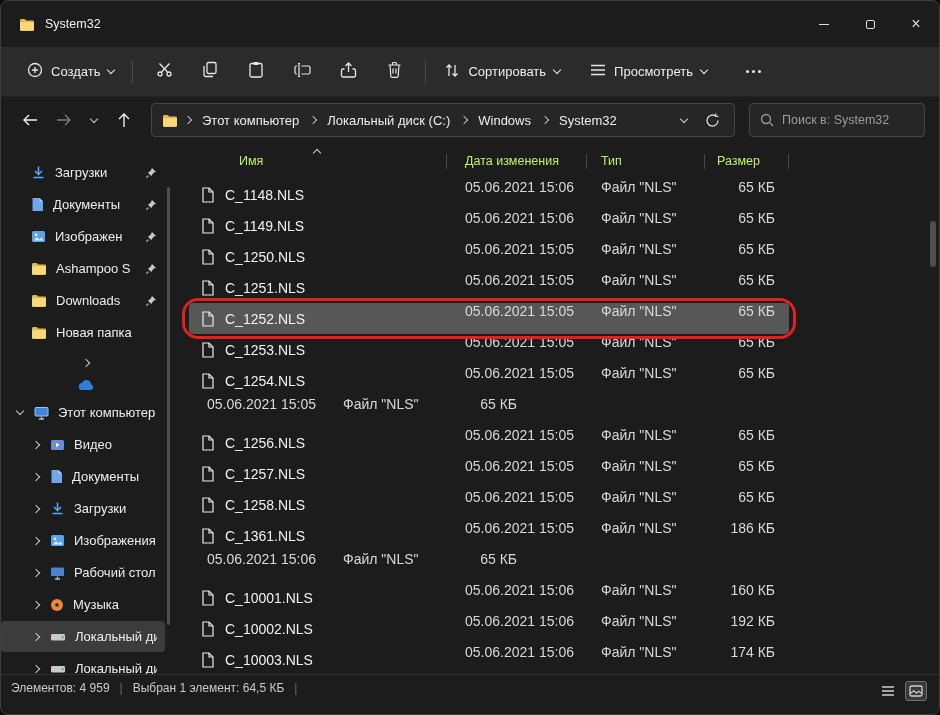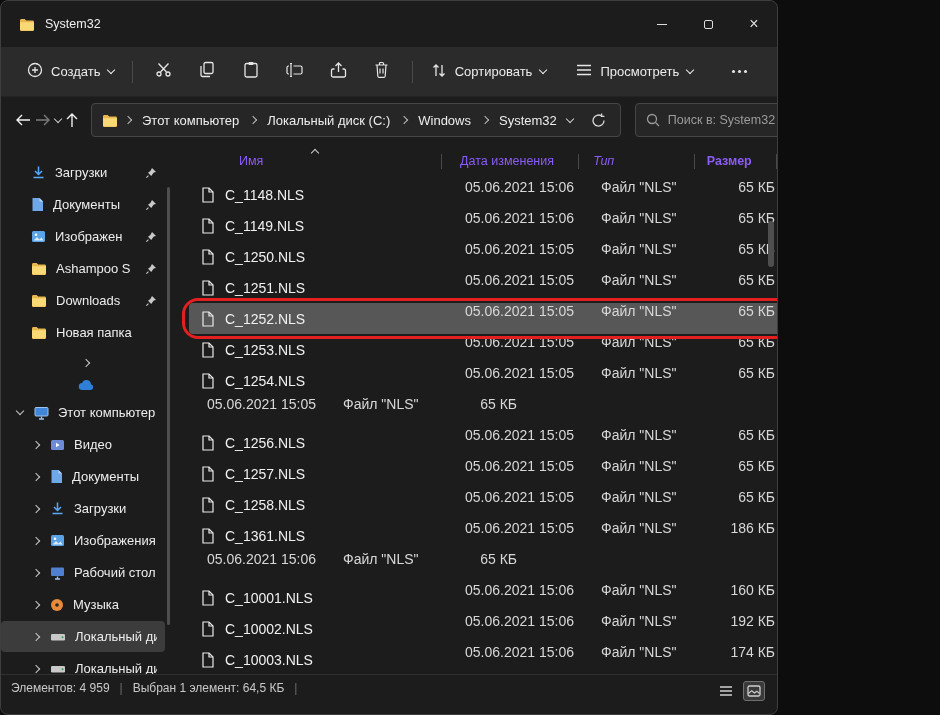--- a/index.html
+++ b/index.html
@@ -1,18 +1,18 @@
 <!DOCTYPE html>
 <html><head>
 <meta charset="utf-8">
 <style>
   * { margin:0; padding:0; box-sizing:border-box; }
   html,body { width:940px; height:715px; overflow:hidden; background:#0d0d0d; }
   body { font-family:"Liberation Sans","DejaVu Sans",sans-serif; }
-  .window { width:778px; height:715px; background:#1c1c1c; border:1px solid #3e3e3e;
+  .window { width:940px; height:715px; background:#1c1c1c; border:1px solid #3e3e3e;
             border-radius:8px; overflow:hidden; display:flex; flex-direction:column; color:#e8e8e8; }
 
   
   .titlebar { flex:0 0 46px; display:flex; align-items:center; padding-left:18px; }
   .app-icon { margin-right:10px; display:flex; }
   .title { font-size:12.5px; color:#efefef; }
   .win-controls { margin-left:auto; display:flex; height:100%; }
   .win-btn { width:46px; height:100%; display:flex; align-items:center; justify-content:center; color:#ddd; }
   .minline { width:10px; height:1px; background:#ddd; }
   .maxbox { width:9px; height:9px; border:1px solid #ddd; border-radius:2px; }
@@ -63,27 +63,27 @@
   .root { padding-left:14px; }
   .lvl1 { padding-left:30px; }
   .gap12 { margin-top:12px;flex-direction:column; }
   .gap6 { margin-top:6px; }
   .side-item.selected { background:#3c3c3c; }
   .pin { flex:0 0 auto; display:flex; }
   .side-scroll { position:absolute; right:1px; top:44px; width:3px; height:438px;
                  background:#4e4e4e; border-radius:2px; }
 
   .main { flex:1; display:flex; flex-direction:column; padding-left:18px; position:relative; overflow:hidden; }
-  .list-header { flex:0 0 36px; display:flex; align-items:flex-start; color:#8b5cf6; font-size:12.5px; }
+  .list-header { flex:0 0 36px; display:flex; align-items:flex-start; color:#bef264; font-size:12.5px; }
   .hcol { position:relative; height:100%; display:flex; align-items:center; }
   .hcol::after { content:""; position:absolute; right:0; top:11px; height:15px; width:1px; background:#484848; }
   .hcol.name { width:258px; padding-left:50px; }
   .hcol.date { width:140px; padding-left:18px; }
-  .hcol.type { width:118px; padding-left:14px;font-style:italic; }
-  .hcol.size { width:84px; padding-left:12px;font-weight:bold; }
+  .hcol.type { width:118px; padding-left:14px; }
+  .hcol.size { width:84px; padding-left:12px; }
   .sort-ind { position:absolute; top:7px; left:50%; margin-left:-4px; color:#cfcfcf; }
   .rows { position:relative; }
   .row { display:flex; height:31px; width:600px; position:relative;
          font-size:14px; border-radius:4px; }
   .cell { white-space:nowrap; overflow:hidden; }
   .cell.name { width:258px; padding-left:12px; display:flex; align-items:center; gap:10px; color:#f1f1f1; }
   .cell.date { width:140px; padding-left:18px; color:#d8d8d8; }
   .cell.type { width:118px; padding-left:14px; color:#d8d8d8; }
   .cell.size { width:84px; padding-right:14px; text-align:right; color:#d8d8d8; }
   .row.selected { background:#575757; z-index:1; }

